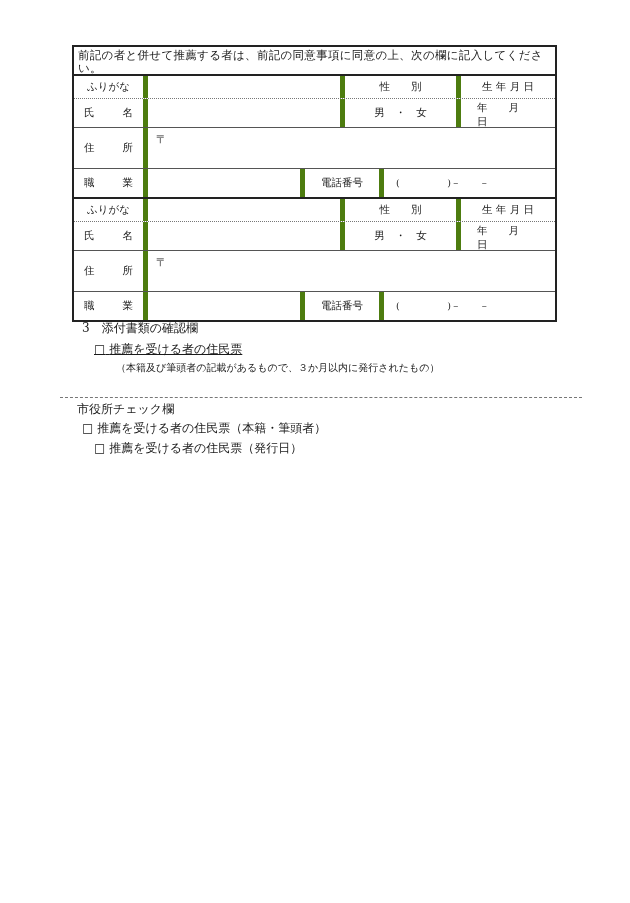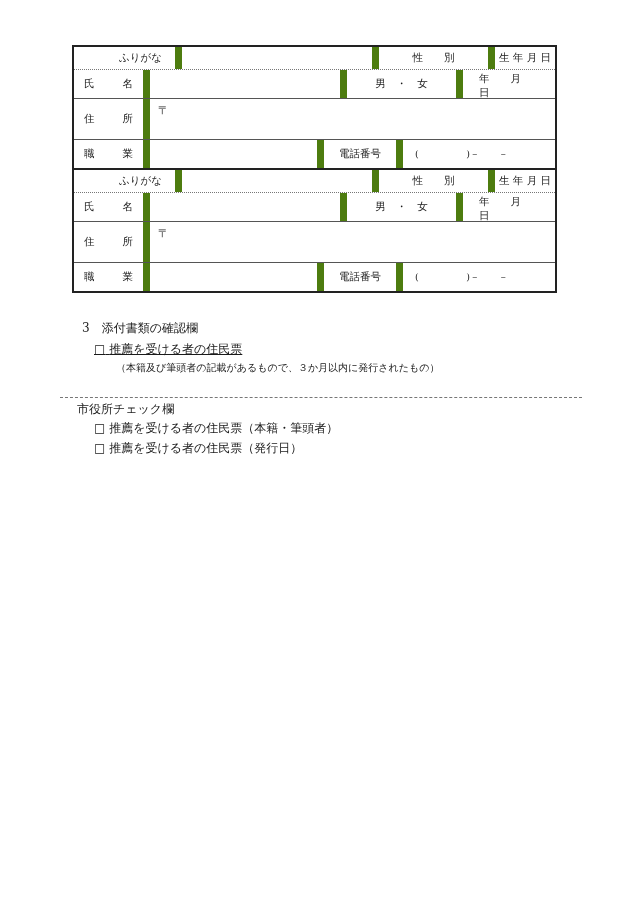--- a/index.html
+++ b/index.html
@@ -3,45 +3,46 @@
 <meta charset="utf-8">
 <style>
   html, body { margin:0; padding:0; background:#ffffff; }
   body { width:630px; height:903px; position:relative; overflow:hidden;
          font-family:"DejaVu Serif","Liberation Serif",serif; color:#1a1a1a; }
   .tbl { position:absolute; left:72px; top:45px; width:485px; border:2px solid #222; box-sizing:border-box; }
   .intro { height:29px; border-bottom:2px solid #222; font-size:11.5px; line-height:13px; padding:2px 4px 0 4px; box-sizing:border-box; letter-spacing:0.3px; }
   .block { position:relative; }
   .block + .block { border-top:2px solid #222; }
   .row { display:flex; box-sizing:border-box; border-top:1px solid #555; font-size:10.5px; }
-  .row.first { border-top:none;margin-left:32px; }
+  .row.first { border-top:none; }
   .row.dotted { border-top:1px dotted #777; }
-  .cell { box-sizing:border-box; display:flex; align-items:center; border-left:7px solid #4d7c0f; }
+  .cell { box-sizing:border-box; display:flex; align-items:center; border-left:5px solid #4d7c0f; }
   .cell.first { border-left:none; }
   .lbl { width:69px; justify-content:space-between; padding:0 10px; }
   .lbl.furi { justify-content:center; padding:0; }
   .mid { width:197px; }
   .gender { width:116px; justify-content:center; }
   .birth { flex:1; justify-content:center; }
   .birthval { flex:1; justify-content:flex-end; padding:4px 6px 0 16px; align-items:center; }
   .addr { flex:1; align-items:flex-start; padding:4px 8px; font-family:"DejaVu Sans",sans-serif; font-size:11px; }
   .occ { width:157px; }
-  .phonelbl { width:79px; justify-content:center;margin-left:17px; }
+  .phonelbl { width:79px; justify-content:center; }
   .phoneval { flex:1; padding-left:12px; font-size:9.5px; }
   .r-furi { height:22px; }
   .r-name { height:29px; }
   .r-addr { height:41px; }
   .r-occ { height:29px; }
   .sec { position:absolute; font-size:12px; }
   .dash { position:absolute; left:60px; top:397px; width:522px; border-top:1px dashed #777; }
 </style>
 </head>
 <body>
 
 <div class="tbl">
+  <div class="intro">前記の者と併せて推薦する者は、前記の同意事項に同意の上、次の欄に記入してください。</div>
 
   <div class="block">
     <div class="row first r-furi">
       <div class="cell first lbl furi">ふりがな</div>
       <div class="cell mid"></div>
       <div class="cell gender">性　　別</div>
       <div class="cell birth">生 年 月 日</div>
     </div>
     <div class="row dotted r-name">
       <div class="cell first lbl">
@@ -112,20 +113,20 @@
 <div class="sec" style="left:82px;top:320px;">3　添付書類の確認欄</div>
 <div class="sec" style="left:94px;top:341px;text-decoration:underline;">
   <span>□</span>
   <span>推薦を受ける者の住民票</span>
 </div>
 <div class="sec" style="left:116px;top:361px;font-size:10px;">（本籍及び筆頭者の記載があるもので、３か月以内に発行されたもの）</div>
 
 <div class="dash"></div>
 
 <div class="sec" style="left:66px;top:401px;margin-left:11px;">市役所チェック欄</div>
-<div class="sec" style="left:94px;top:420px;">
+<div class="sec" style="left:82px;top:420px;">
   <span>□</span>
   <span>推薦を受ける者の住民票（本籍・筆頭者）</span>
 </div>
 <div class="sec" style="left:94px;top:440px;">
   <span>□</span>
   <span>推薦を受ける者の住民票（発行日）</span>
 </div>
 
 </body></html>

